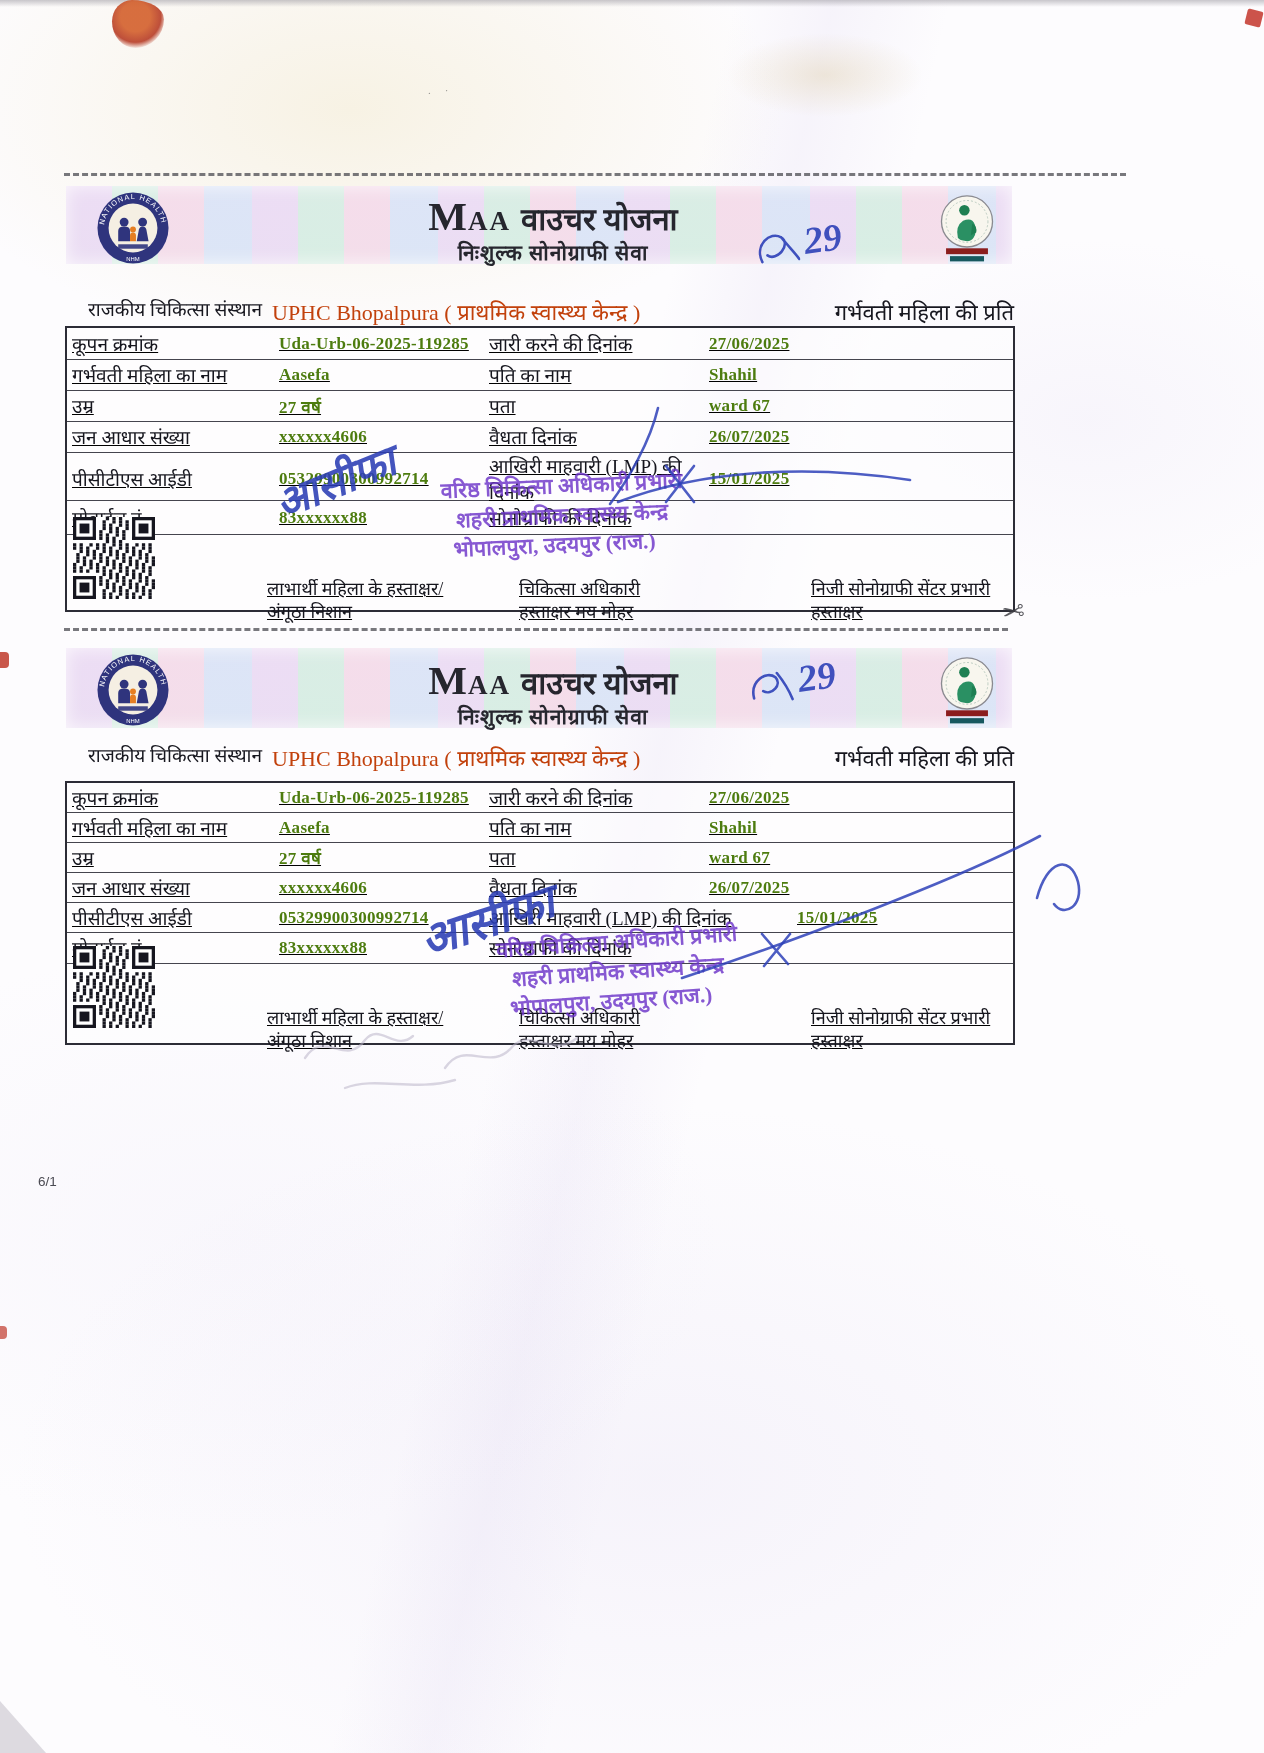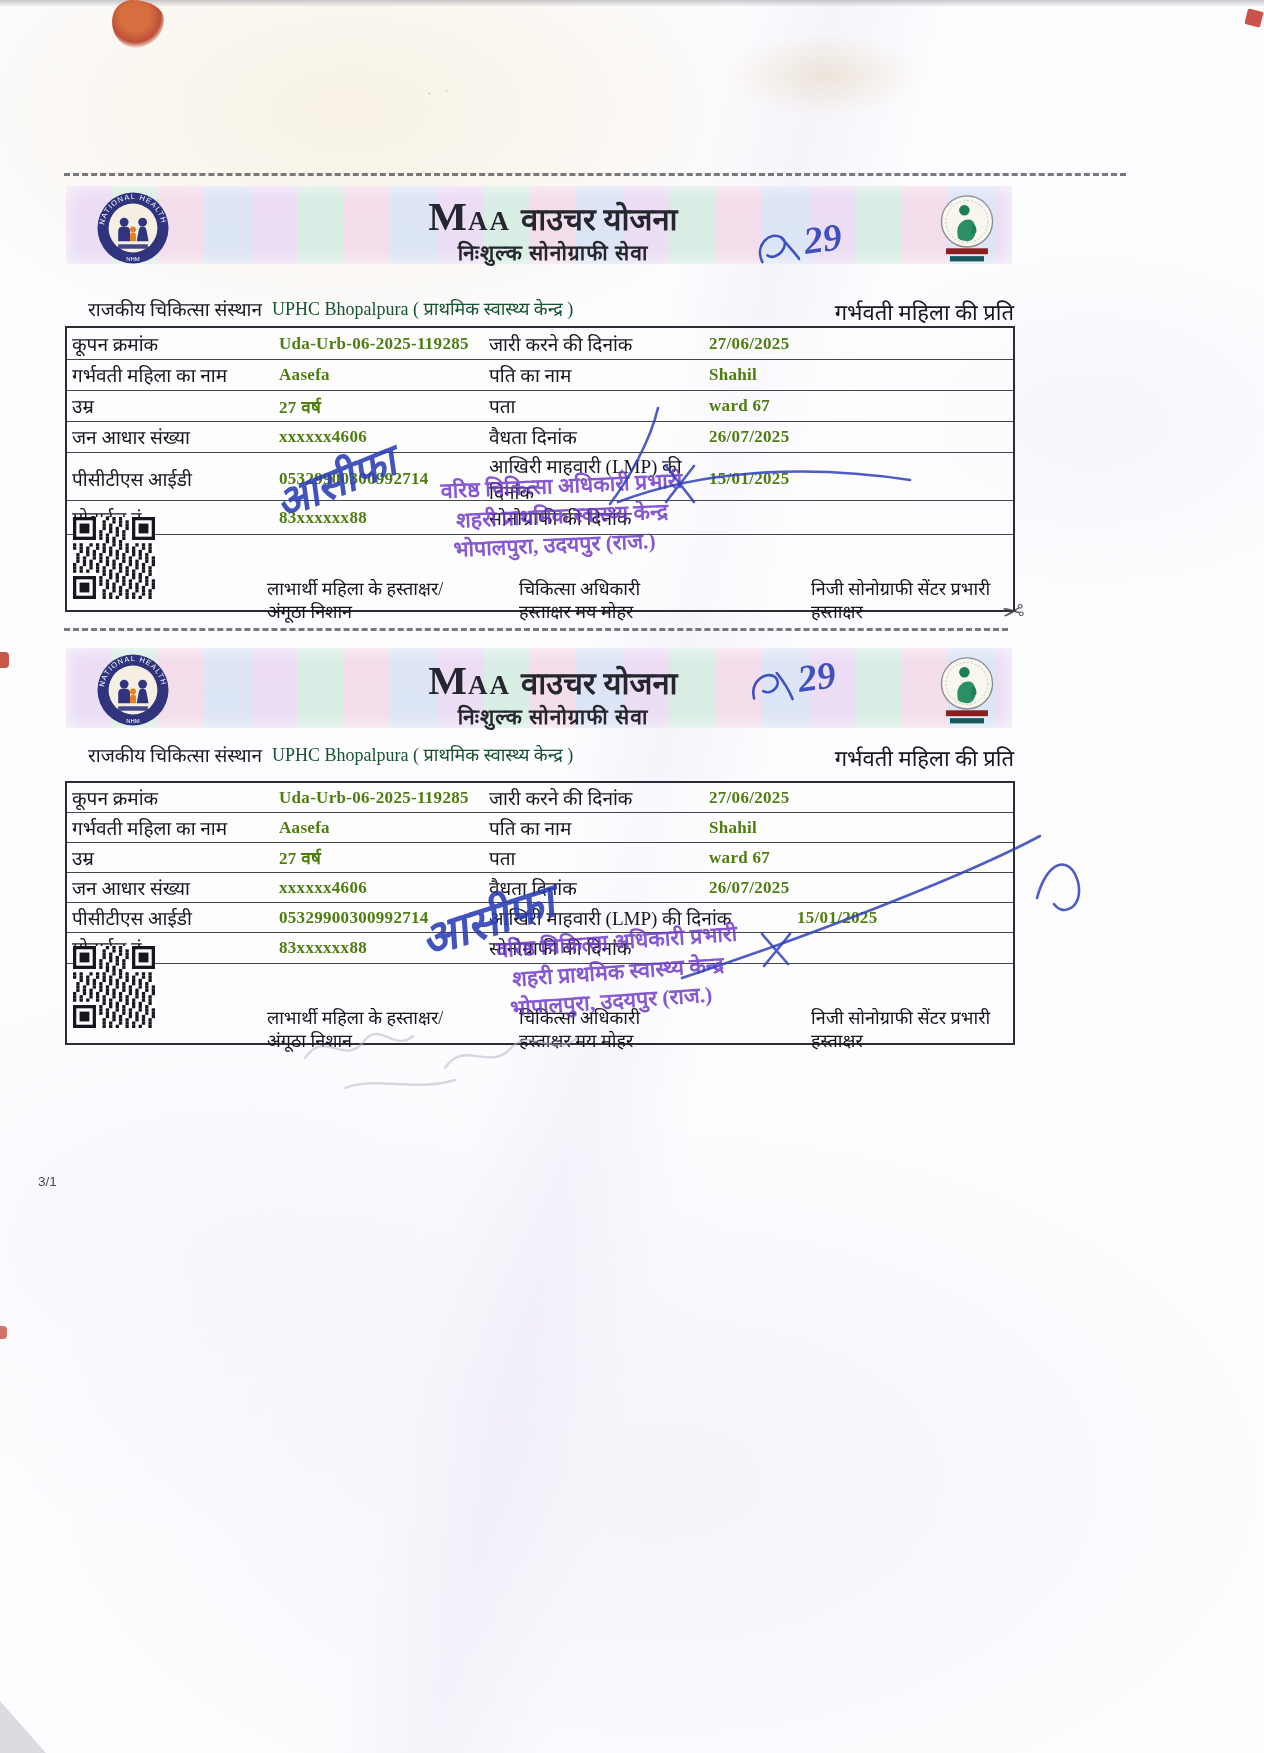--- a/index.html
+++ b/index.html
@@ -43,26 +43,26 @@
   .v1 .titles{top:6px;} .v2 .titles{top:8px;}
   .t-big{font-size:41px;font-weight:bold;letter-spacing:1px;}
   .t-caps{font-size:27px;font-weight:bold;letter-spacing:2px;}
   .t-hi{font-size:31px;font-weight:bold;margin-left:10px;}
   .subtitle{font-size:21px;font-weight:bold;margin-top:-2px;letter-spacing:1px;}
   .logo{position:absolute;}
   .nhm{left:30px;top:5px;width:74px;height:74px;}
   .maal{right:12px;top:6px;width:66px;height:72px;}
 
   .inst-label{position:absolute;left:6px;font-size:19px;color:#17171f;margin-left:20px;}
-  .inst-value{position:absolute;left:210px;font-size:18px;color:#14532d;}
+  .inst-value{position:absolute;left:210px;font-size:22px;color:#c2410c;}
   .inst-copy{position:absolute;right:4px;font-size:22px;color:#17171f;}
   .v1 .inst-label,.v1 .inst-value,.v1 .inst-copy{top:116px;}
   .v2 .inst-label,.v2 .inst-value,.v2 .inst-copy{top:102px;}
 
-  .vtable{position:absolute;left:3px;right:3px;bottom:0;border:2.5px solid #2c2c36;background:rgba(255,255,255,.45);}
+  .vtable{position:absolute;left:3px;right:3px;bottom:0;border:2.5px solid #2c2c36;background:rgba(255,255,255,.45);text-decoration:underline;}
   .v1 .vtable{top:146px;} .v2 .vtable{top:141px;}
   .trow{display:grid;grid-template-columns:207px 210px 220px 1fr;align-items:center;border-top:1.5px solid #45454e;padding:0 5px;}
   .trow:first-child{border-top:none;}
   .lab{font-size:19px;color:#15151d;}
   .val{font-size:17px;font-weight:bold;color:#4d7c0f;letter-spacing:.3px;}
   .v2 .row-lmp{grid-template-columns:207px 210px 308px 1fr;}
   .v2 .row-lmp .lab2{white-space:nowrap;}
 
   .sigrow{display:grid;grid-template-columns:200px 252px 292px 1fr;border-top:1.5px solid #45454e;align-items:end;}
   .v1 .sigrow{height:82px;} .v2 .sigrow{height:86px;}
@@ -735,15 +735,15 @@
     </svg>
   </section>
 
   <svg class="pencil" width="320" height="120" viewBox="0 0 320 120">
     <path d="M20 70 C 40 40, 60 80, 80 52 C 95 34, 110 64, 128 48"></path>
     <path d="M160 80 C 180 50, 205 86, 228 58 C 246 40, 268 70, 292 50"></path>
     <path d="M60 100 C 90 88, 130 104, 170 92"></path>
   </svg>
 
   <div class="url-row">
-    <span>3/1</span>
+    <span>6/1</span>
   </div>
 </div>
 
 </body></html>

